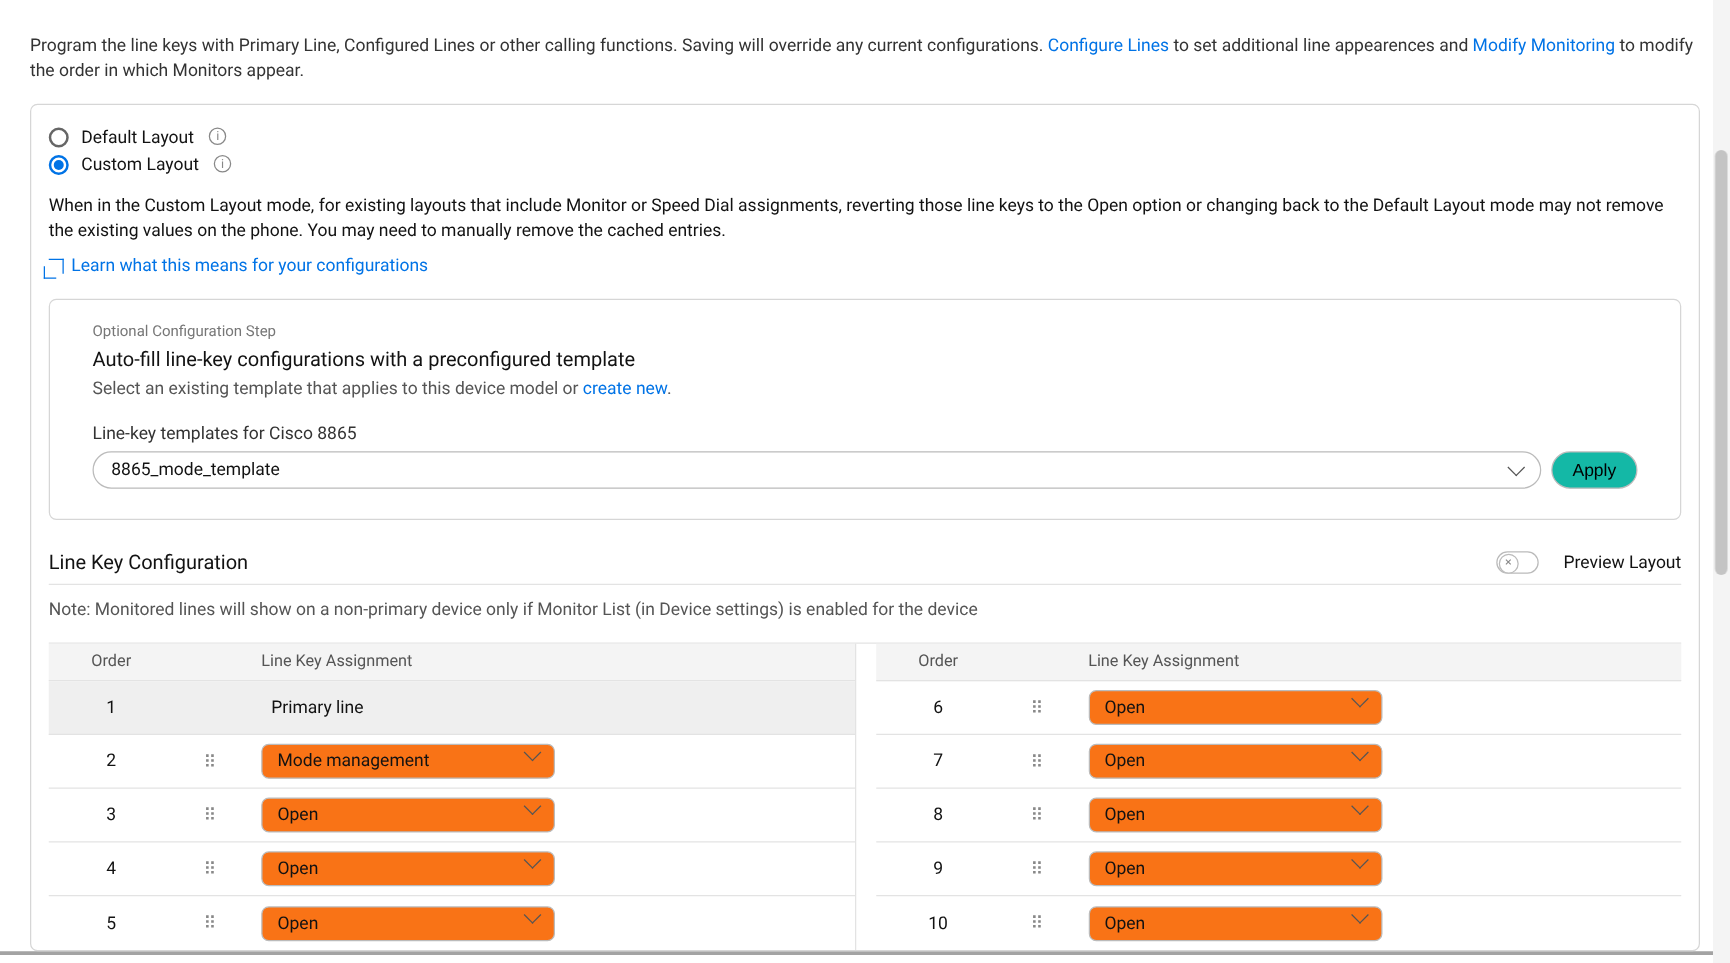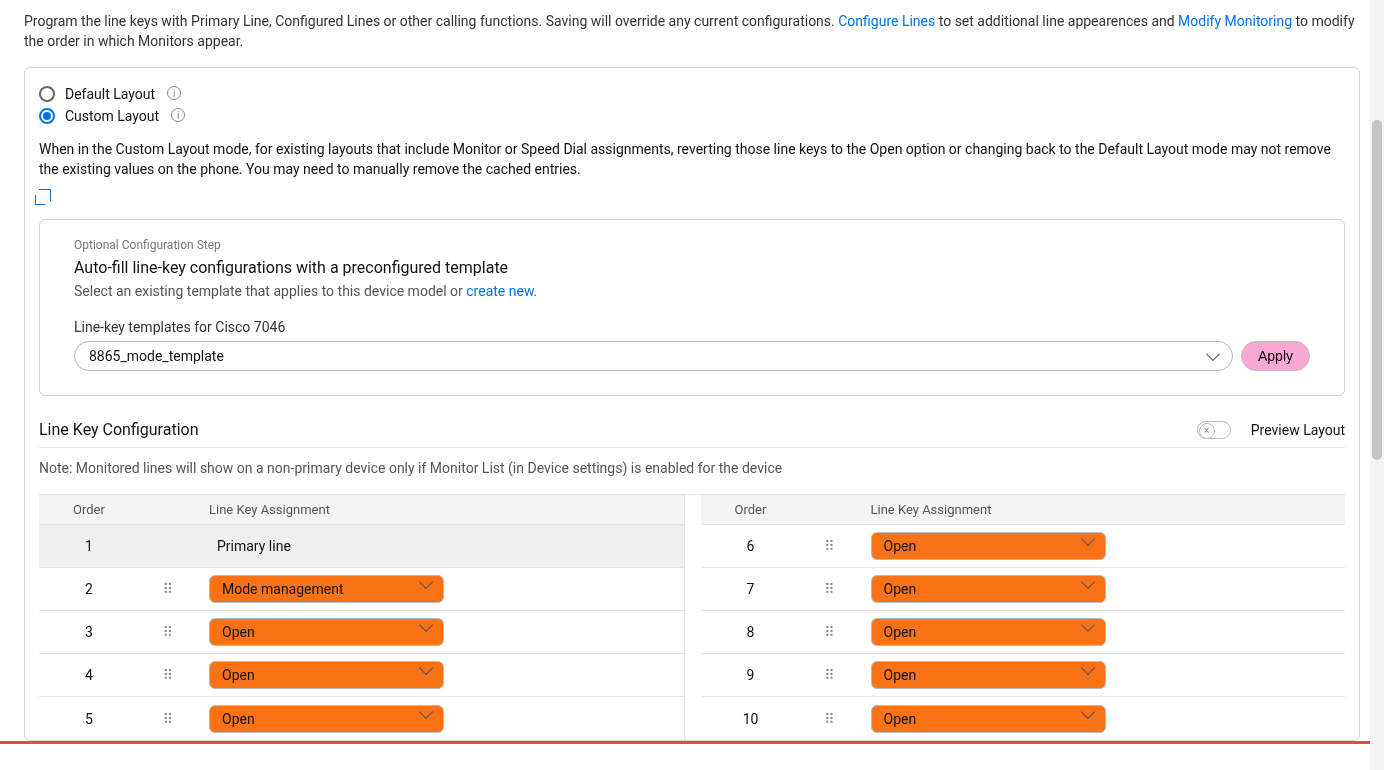--- a/index.html
+++ b/index.html
@@ -5,22 +5,22 @@
     * { box-sizing: border-box; margin: 0; padding: 0; }
     body {
       font-family: -apple-system, BlinkMacSystemFont, "Segoe UI", Roboto, Helvetica, Arial, sans-serif;
       font-size: 14px;
       color: #121212;
       background: #ffffff;
       padding: 0;
     }
     .page {
       width: 1384px;
-      padding: 12px 24px 0 24px;
-      border-bottom: 3px solid #ef4444;
+      padding: 28px 24px 0 24px;
+      border-bottom: 3px solid #a3a3a3;
     }
     .intro-text {
       font-size: 14px;
       color: #333;
       line-height: 1.4;
       margin-bottom: 16px;
     }
     .intro-text a { color: #0073e6; text-decoration: none; }
     .main-card {
       border: 1px solid #d6d6d6;
@@ -137,21 +137,21 @@
       width: 10px; height: 10px;
       border-right: 1.5px solid #555;
       border-bottom: 1.5px solid #555;
       transform: rotate(45deg);
       margin-top: -4px;
     }
     .apply-btn {
       border: 1px solid #bbb;
       border-radius: 16px;
       padding: 6px 16px;
-      background: #f9a8d4;
+      background: #14b8a6;
       font-size: 14px;
       cursor: pointer;
     }
     .section-header {
       display: flex;
       justify-content: space-between;
       align-items: center;
       border-bottom: 1px solid #e3e3e3;
       padding-bottom: 8px;
       margin-bottom: 12px;
@@ -264,29 +264,30 @@
         <span class="radio-circle selected"></span>
         <span class="radio-label">Custom Layout</span>
         <span class="info-icon">i</span>
       </div>
     </div>
 
     <p class="custom-desc">When in the Custom Layout mode, for existing layouts that include Monitor or Speed Dial assignments, reverting those line keys to the Open option or changing back to the Default Layout mode may not remove the existing values on the phone. You may need to manually remove the cached entries.</p>
 
     <a href="#" class="learn-link">
       <span class="ext-icon"></span>
+      <span>Learn what this means for your configurations</span>
     </a>
 
     <div class="template-box">
       <div class="opt-step">Optional Configuration Step</div>
       <div class="template-title">Auto-fill line-key configurations with a preconfigured template</div>
       <div class="template-sub">
         <span>Select an existing template that applies to this device model or </span><a href="#">create new</a><span>.</span>
       </div>
-      <div class="template-label">Line-key templates for Cisco 7046</div>
+      <div class="template-label">Line-key templates for Cisco 8865</div>
       <div class="template-row">
         <div class="select-box">
           <span>8865_mode_template</span>
           <span class="chevron-down"></span>
         </div>
         <button class="apply-btn">Apply</button>
       </div>
     </div>
 
     <div class="section-header">

